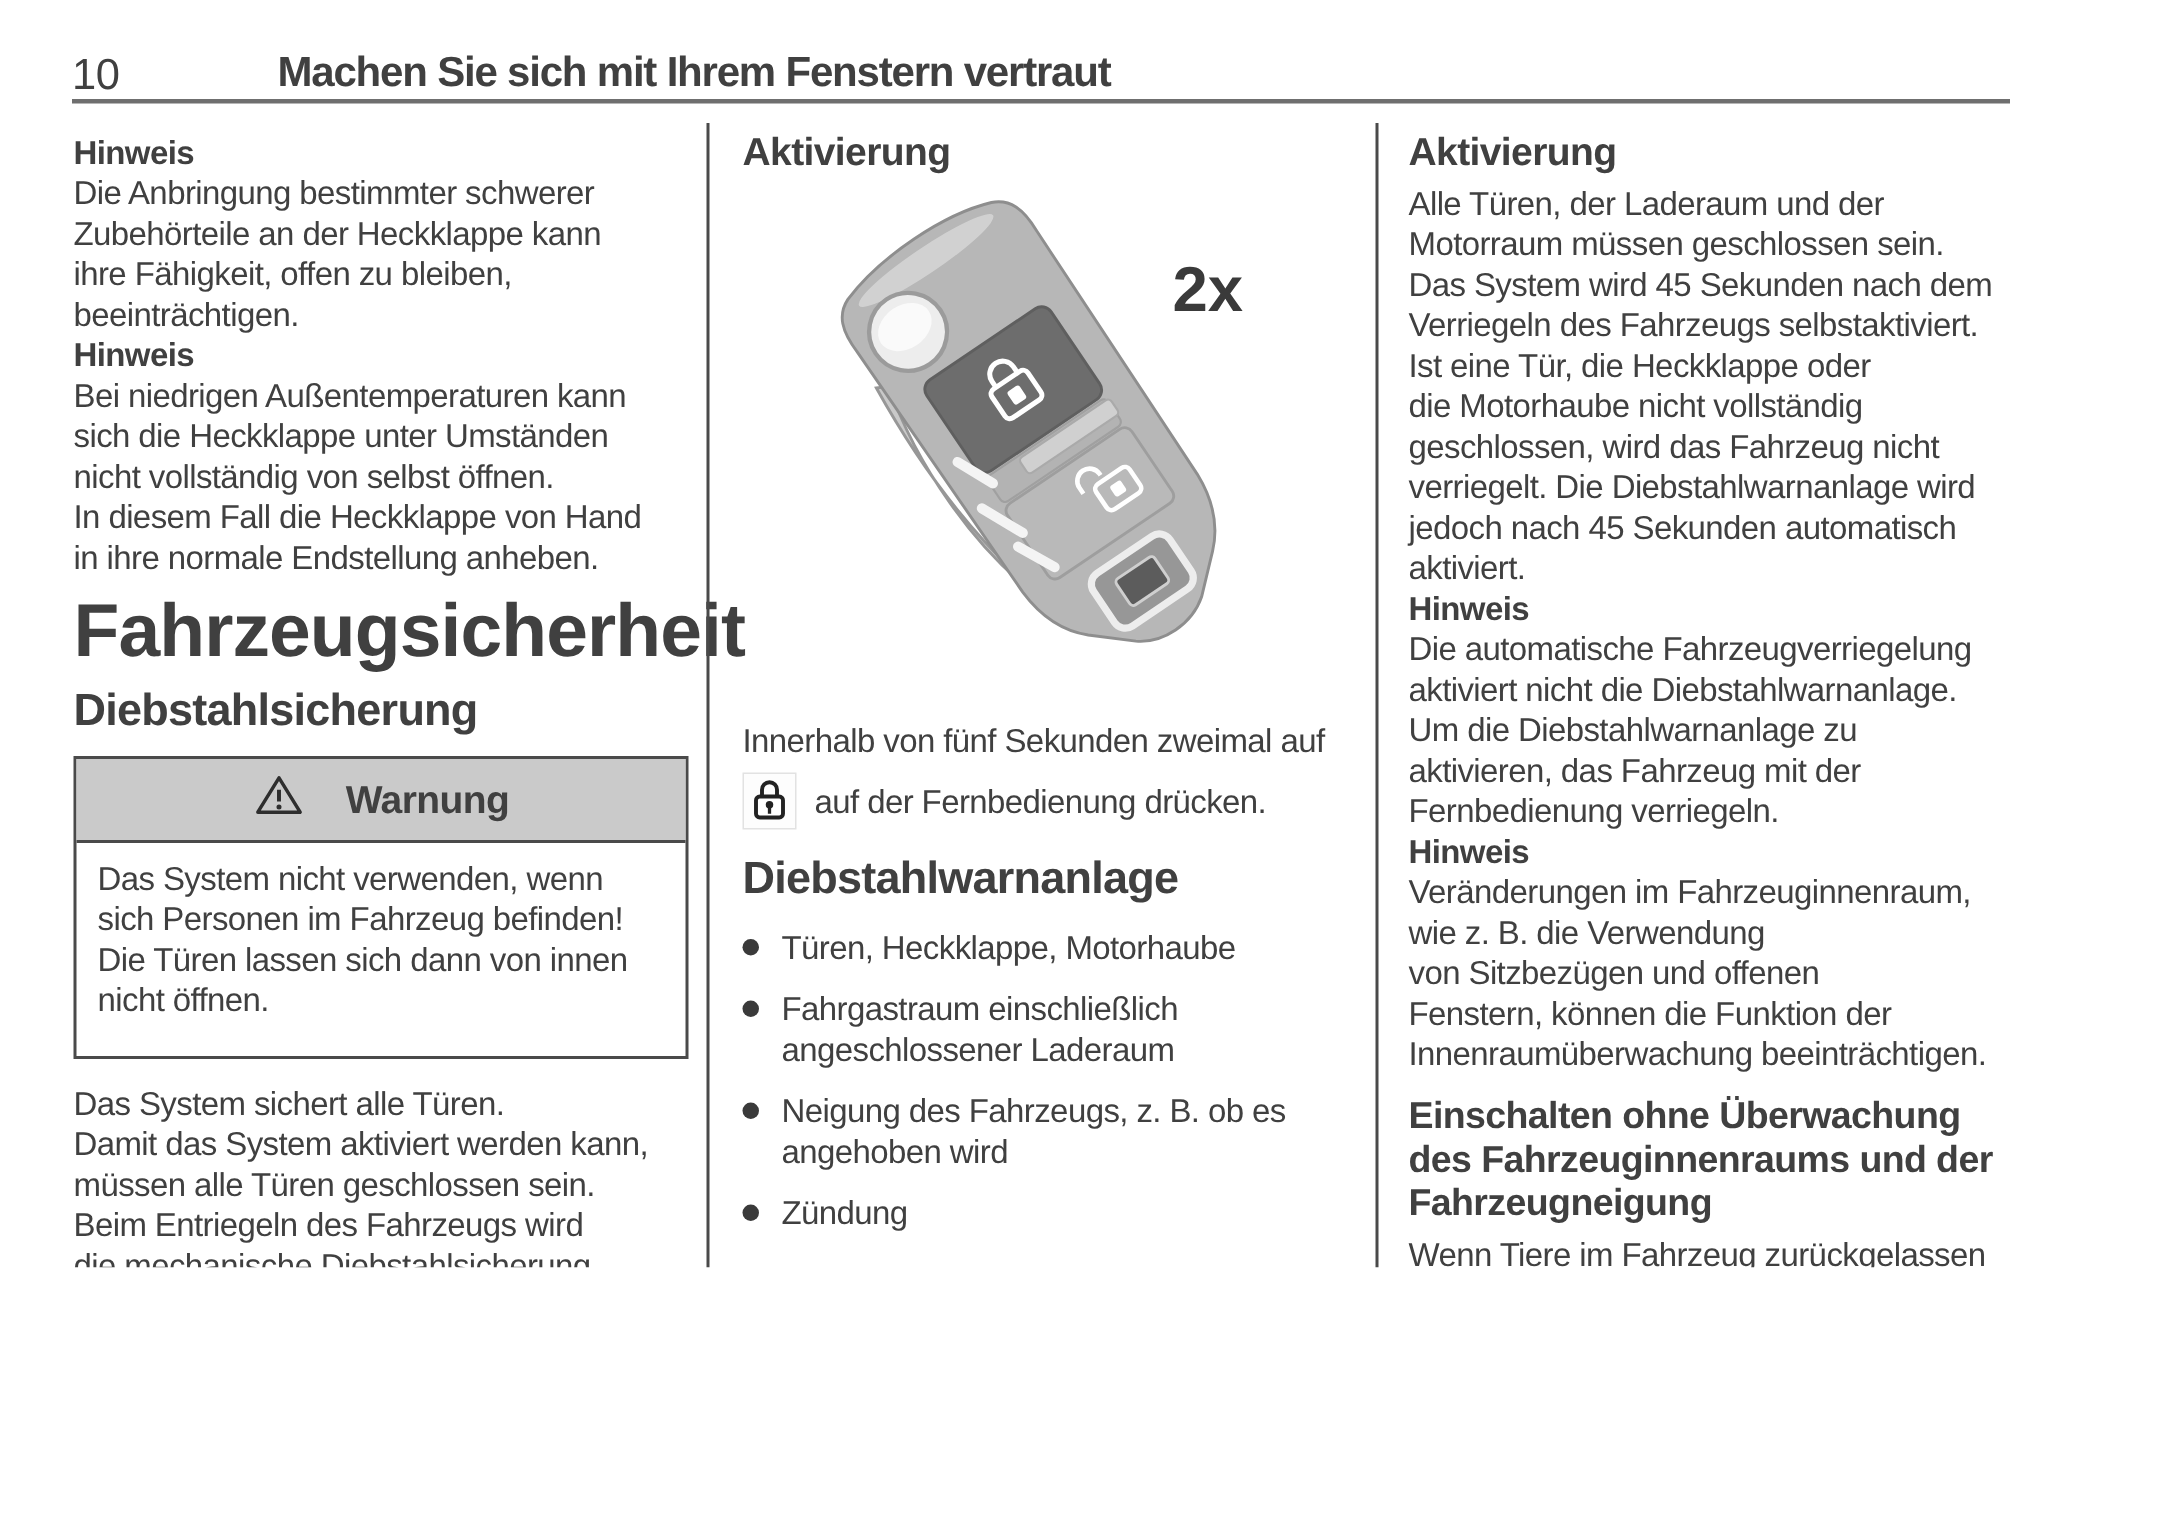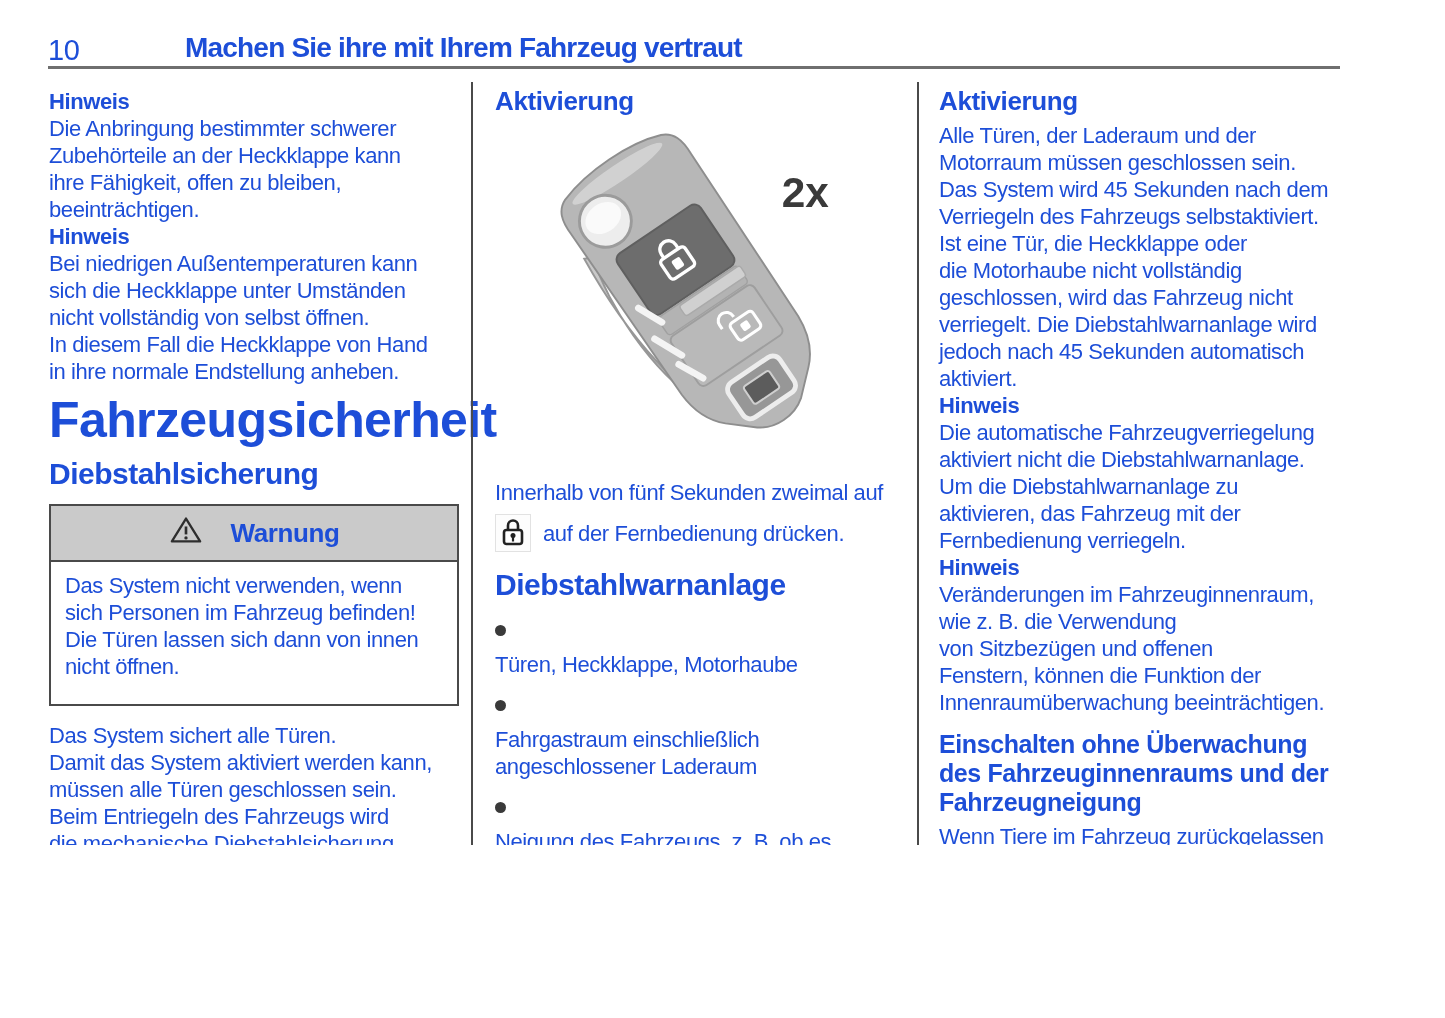--- a/index.html
+++ b/index.html
@@ -1,19 +1,19 @@
 <!DOCTYPE html>
 <html><head>
 <meta charset="utf-8">
 <style>
   * { margin:0; padding:0; box-sizing:border-box; }
   html,body { background:#ffffff; }
   .page {
     position:relative; width:1445px; height:845px; background:#ffffff;
-    color:#1d4ed8; font-family:"Liberation Sans","DejaVu Sans",sans-serif;
+    color:#404040; font-family:"Liberation Sans","DejaVu Sans",sans-serif;
     overflow:hidden;
   }
   
   .hdr-num   { position:absolute; left:48px;  top:34px; font-size:29px; letter-spacing:-0.3px; }
   .hdr-title { position:absolute; left:185px; top:32px; font-size:28px; font-weight:bold; letter-spacing:-0.8px; }
   .hdr-rule  { position:absolute; left:48px;  top:66px; width:1292px; height:3px; background:#6f6f6f; }
   
   .columns { position:absolute; left:49px; top:82px; width:1292px; height:888px; display:flex; align-items:stretch; }
   .col-left  { width:422px; padding-right:4px; }
   .col-mid   { width:446px; border-left:2px solid #4a4a4a; padding:0 16px 0 22px; }
@@ -28,37 +28,37 @@
   .mt10 { margin-top:10px; }
   .mt6  { margin-top:6px; }
   
   .warn-box  { border:2px solid #4a4a4a; margin:14px 8px 16px 0; }
   .warn-head { background:#cacaca; border-bottom:2px solid #4a4a4a; height:56px;
                display:flex; align-items:center; justify-content:center; gap:28px;
                font-size:26px; font-weight:bold; letter-spacing:-0.4px; }
   .warn-body { padding:10px 14px 24px; }
   
   ul.bullets { list-style:none; margin-top:16px; }
-  ul.bullets li { display:flex; gap:15px; margin-bottom:14px;flex-direction:column; }
+  ul.bullets li { display:flex; gap:15px; margin-bottom:14px; }
   .bullet { width:11px; height:11px; border-radius:50%; background:#3a3a3a; margin-top:8px; flex:none; }
   
   .lock-row { display:flex; align-items:center; gap:12px; margin-top:8px;
               font-size:22px; letter-spacing:-0.4px; line-height:27px; }
   .key-btn  { display:inline-flex; align-items:center; justify-content:center;
               border:1px solid #e2e2e2; background:#fdfdfd; padding:2px 4px; }
   
   .key-figure { margin-top:6px; }
 </style>
 </head>
 <body>
 
 <div class="page">
 
   <div class="hdr-num">10</div>
-  <div class="hdr-title">Machen Sie ihre mit Ihrem Fahrzeug vertraut</div>
+  <div class="hdr-title">Machen Sie sich mit Ihrem Fenstern vertraut</div>
   <div class="hdr-rule"></div>
 
   <div class="columns">
 
     <div class="col-left">
       <div class="note-label mt6">Hinweis</div>
       <div class="p">Die Anbringung bestimmter schwerer
 Zubehörteile an der Heckklappe kann
 ihre Fähigkeit, offen zu bleiben,
 beeinträchtigen.</div>

